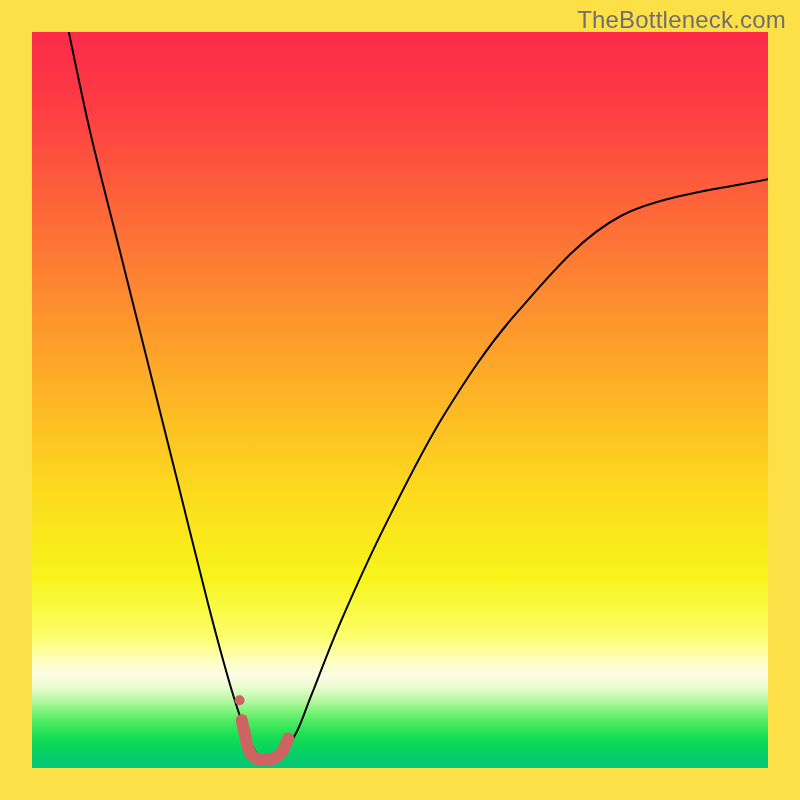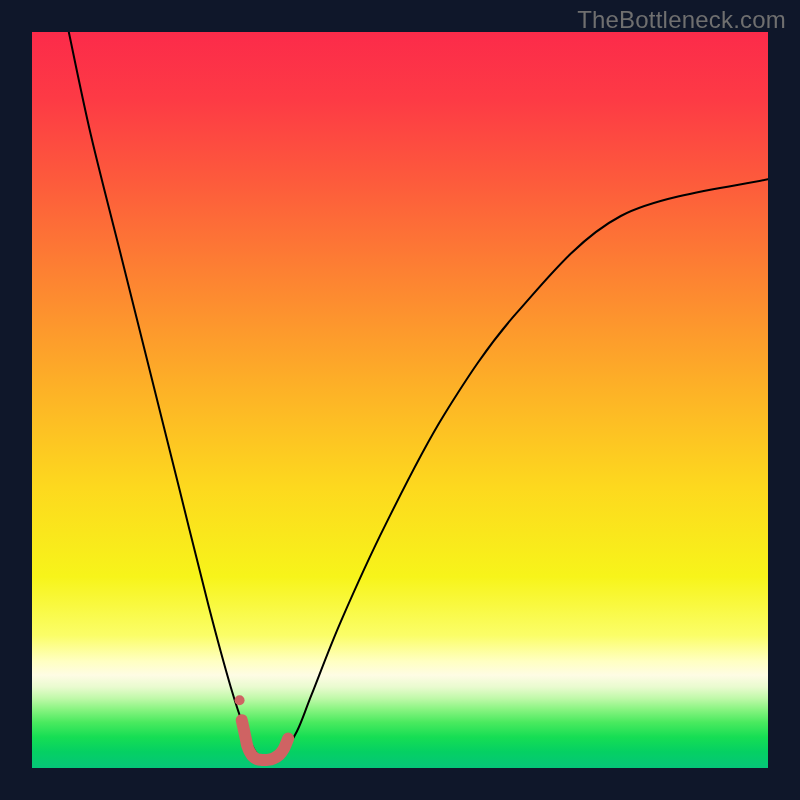--- a/index.html
+++ b/index.html
@@ -10,21 +10,21 @@
     background: #000;
     overflow: hidden;
     font-family: Arial, Helvetica, sans-serif;
   }
   .frame {
     position: absolute;
     left: 0;
     top: 0;
     width: 800px;
     height: 800px;
-    background: #0f172a;
+    background: #fde047;
   }
   .plot-area {
     position: absolute;
     left: 32px;
     top: 32px;
     width: 736px;
     height: 736px;
     overflow: hidden;
   }
   .gradient {

